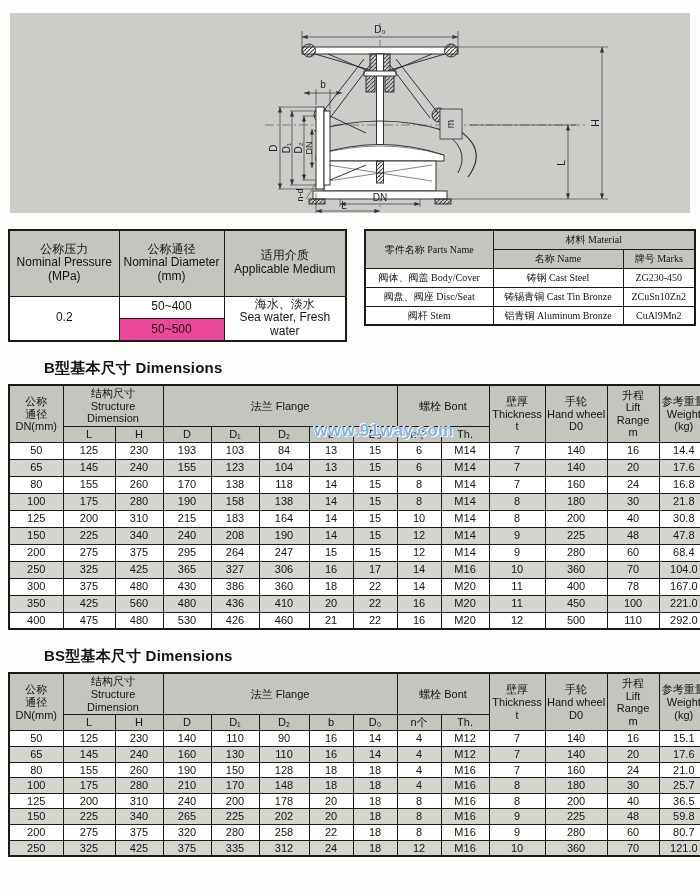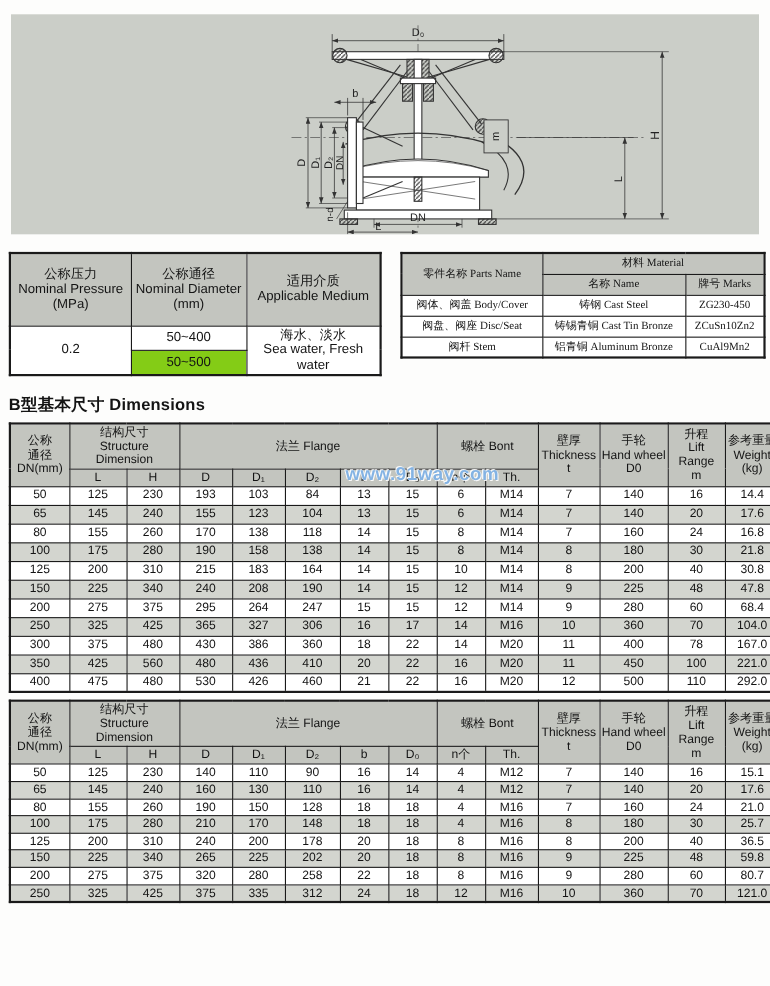--- a/index.html
+++ b/index.html
@@ -17,32 +17,32 @@
   .titles-row .t-left{ width:352px; }
   .section-title{ font-size:15px; font-weight:bold; letter-spacing:0.2px; }
   .tables-row{ display:flex; margin-top:5px; align-items:flex-start; }
   table{ border-collapse:collapse; table-layout:fixed; background:#fff; }
   th,td{
     border:1px solid #1a1a1a; text-align:center; vertical-align:middle;
     font-weight:normal; line-height:1.15; padding:1px 1px; overflow:hidden;
   }
   table{ border:2px solid #1a1a1a; }
   th{ background:#c3c5bf; white-space:pre-line; }
-  .shade{ background:#84cc16; }
+  .shade{ background:#ec4899; }
   
   .perf-table{ width:337px; font-size:12px; }
   .perf-table th{ height:66px; font-size:12px; }
   .perf-table td{ height:22px; white-space:pre-line; }
   
   .mat-wrap{ margin-left:17px; }
   .mat-table{ width:330px; font-size:10px; margin-top:0;font-family:Liberation Serif, serif; }
   .mat-table th{ height:19px; }
   .mat-table td{ height:19px; }
   
-  .dim-title{ margin-top:17px; }
+  .dim-title{ margin-top:17px;margin-left:36px; }
   .dim-table{ width:684px; font-size:11px; margin-top:6px; }
   .dim-table thead th{ font-size:11px; }
   .dim-table thead .r1 th{ height:28px; }
   .dim-table thead .r2 th{ height:16px; }
   .dim-table tbody td{ height:17px; }
   .dim-table tbody tr:nth-child(even) td{ background:#d3d5cf; }
   .bs-table tbody td{ height:15px; }
   .watermark{
     position:absolute; left:314px; top:421px; font-size:17px; font-weight:bold;
     color:rgba(125,175,225,0.95); letter-spacing:0.5px; white-space:nowrap;
@@ -465,20 +465,21 @@
           <td>16</td>
           <td>M20</td>
           <td>12</td>
           <td>500</td>
           <td>110</td>
           <td>292.0</td>
         </tr>
       </tbody>
   </table>
 
+  <div class="section-title dim-title">BS型基本尺寸 Dimensions</div>
   <table class="dim-table bs-table">
     <colgroup>
       <col style="width:54px">
         <col style="width:52px">
         <col style="width:48px">
         <col style="width:48px">
       <col style="width:48px">
         <col style="width:50px">
         <col style="width:44px">
         <col style="width:44px">

